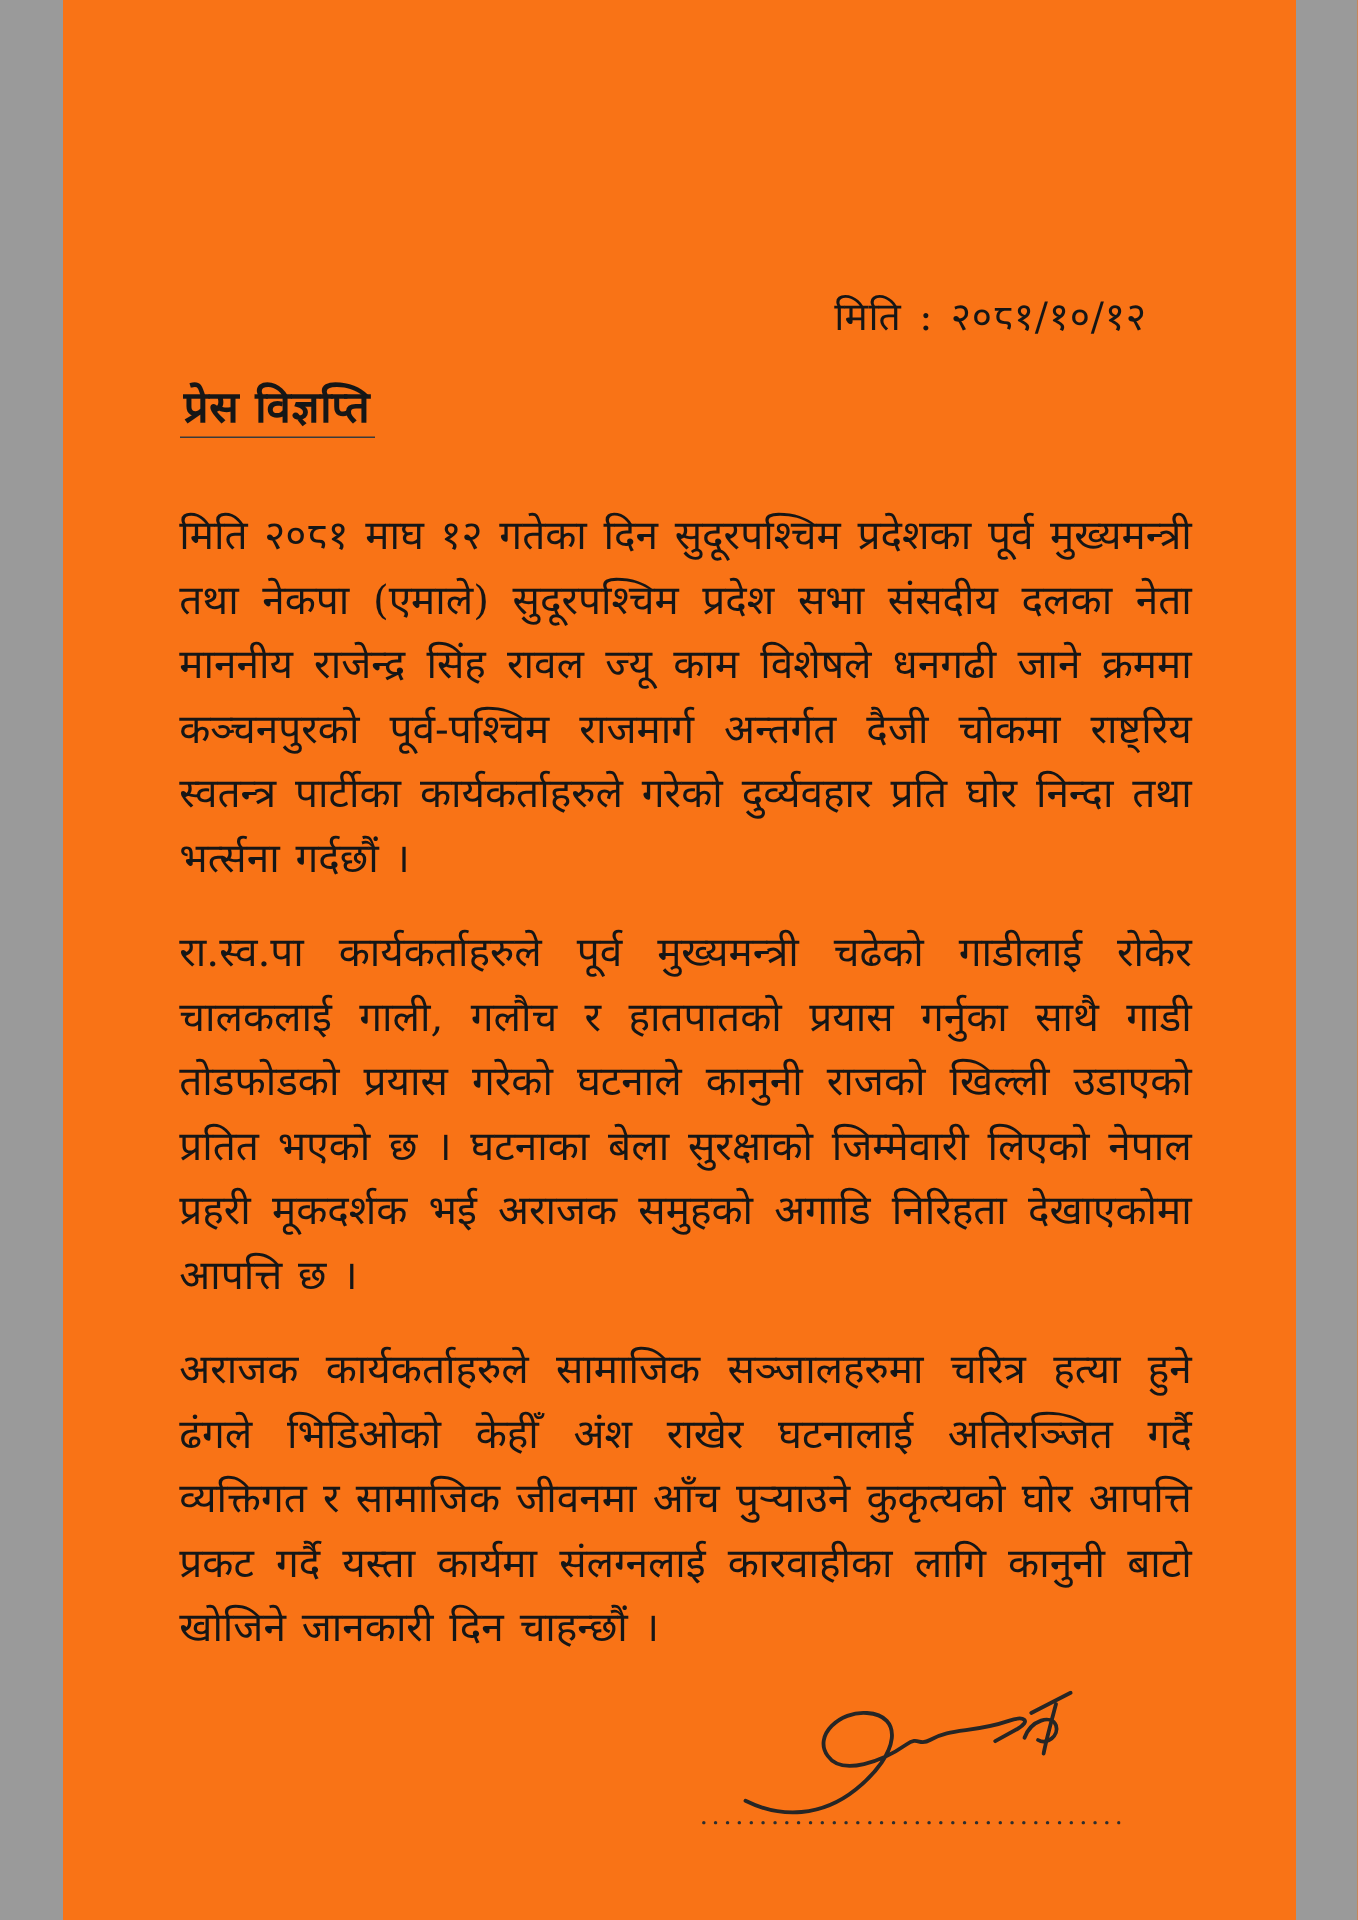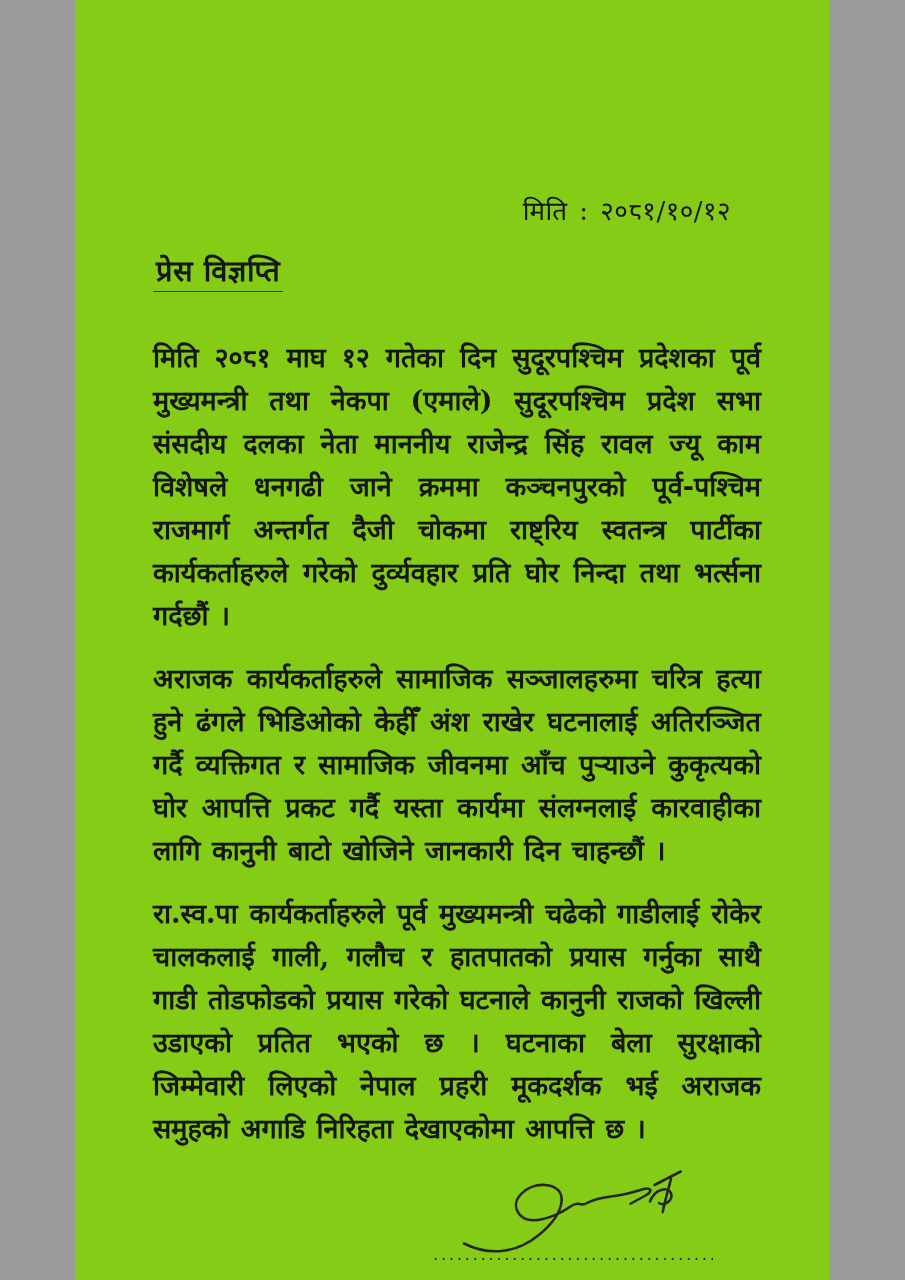--- a/index.html
+++ b/index.html
@@ -2,24 +2,24 @@
 <html lang="ne"><head>
 <meta charset="utf-8">
 <style>
   html,body{margin:0;padding:0;}
   body{
     background:#9a9a9a;
     font-family:"DejaVu Serif","DejaVu Sans","Liberation Serif",serif;
   }
   .page{
     position:relative;
-    width:755px;
+    width:822px;
     height:1280px;
     margin:0 auto;
-    background:#84cc16;
+    background:#f97316;
     color:#161616;
     overflow:hidden;
     box-sizing:border-box;
   }
   .content{
     padding:0 69px 0 78px;
     box-sizing:border-box;
   }
   .date-line{
     margin-top:192px;
@@ -35,21 +35,20 @@
   .doc-title{
     display:inline-block;
     font-size:29px;
     font-weight:bold;
     border-bottom:1.5px solid #3a3a3a;
     padding:0 3px 2px 3px;
     letter-spacing:.5px;
   }
   .body-copy{
     margin-top:44px;
-    font-weight:bold;
   }
   .body-copy p{
     margin:0 0 20px 0;
     font-size:27px;
     line-height:43px;
     text-align:justify;
     text-justify:inter-word;
     word-spacing:2px;
   }
   .sig-block{
@@ -77,22 +76,22 @@
   <div class="content">
 
     <div class="date-line">मिति : २०८१/१०/१२</div>
 
     <div class="doc-title-wrap">
       <span class="doc-title">प्रेस विज्ञप्ति</span>
     </div>
 
     <div class="body-copy">
       <p>मिति २०८१ माघ  १२ गतेका दिन सुदूरपश्चिम प्रदेशका पूर्व मुख्यमन्त्री  तथा नेकपा (एमाले) सुदूरपश्चिम प्रदेश सभा संसदीय दलका नेता माननीय राजेन्द्र सिंह रावल ज्यू काम विशेषले धनगढी जाने क्रममा कञ्चनपुरको पूर्व-पश्चिम राजमार्ग अन्तर्गत दैजी चोकमा राष्ट्रिय स्वतन्त्र पार्टीका कार्यकर्ताहरुले गरेको दुर्व्यवहार प्रति घोर निन्दा तथा भर्त्सना गर्दछौं ।</p>
+      <p>रा.स्व.पा कार्यकर्ताहरुले पूर्व मुख्यमन्त्री चढेको गाडीलाई रोकेर चालकलाई गाली, गलौच र हातपातको प्रयास गर्नुका साथै गाडी तोडफोडको प्रयास गरेको घटनाले कानुनी राजको खिल्ली उडाएको प्रतित भएको छ । घटनाका बेला सुरक्षाको जिम्मेवारी लिएको नेपाल प्रहरी मूकदर्शक भई अराजक समुहको अगाडि निरिहता देखाएकोमा आपत्ति छ ।</p>
       <p>अराजक कार्यकर्ताहरुले सामाजिक सञ्जालहरुमा चरित्र हत्या हुने ढंगले भिडिओको केहीँ अंश राखेर घटनालाई अतिरञ्जित गर्दै व्यक्तिगत र सामाजिक जीवनमा आँच पुऱ्याउने कुकृत्यको घोर आपत्ति प्रकट गर्दै यस्ता कार्यमा संलग्नलाई कारवाहीका लागि कानुनी बाटो खोजिने जानकारी दिन चाहन्छौं ।</p>
-      <p>रा.स्व.पा कार्यकर्ताहरुले पूर्व मुख्यमन्त्री चढेको गाडीलाई रोकेर चालकलाई गाली, गलौच र हातपातको प्रयास गर्नुका साथै गाडी तोडफोडको प्रयास गरेको घटनाले कानुनी राजको खिल्ली उडाएको प्रतित भएको छ । घटनाका बेला सुरक्षाको जिम्मेवारी लिएको नेपाल प्रहरी मूकदर्शक भई अराजक समुहको अगाडि निरिहता देखाएकोमा आपत्ति छ ।</p>
     </div>
 
     <div class="sig-block">
       <svg class="sig-scribble" width="225" height="90" viewBox="0 0 300 120" fill="none" xmlns="http://www.w3.org/2000/svg" aria-hidden="true">
         <g stroke="#262626" stroke-width="3.4" stroke-linecap="round" fill="none">
           <path d="M4,98 C36,114 72,112 102,88 C142,56 144,22 112,20 C88,18 64,40 77,58 C90,77 127,62 147,48 C158,40 158,50 168,44 C186,33 206,38 238,27 C252,22 258,27 246,34 L226,45"></path>
           <path d="M252,42 C258,26 276,21 280,31 C283,40 272,49 264,44"></path>
           <path d="M280,12 C276,27 271,45 269,56"></path>
           <path d="M258,20 L293,2"></path>
         </g>

